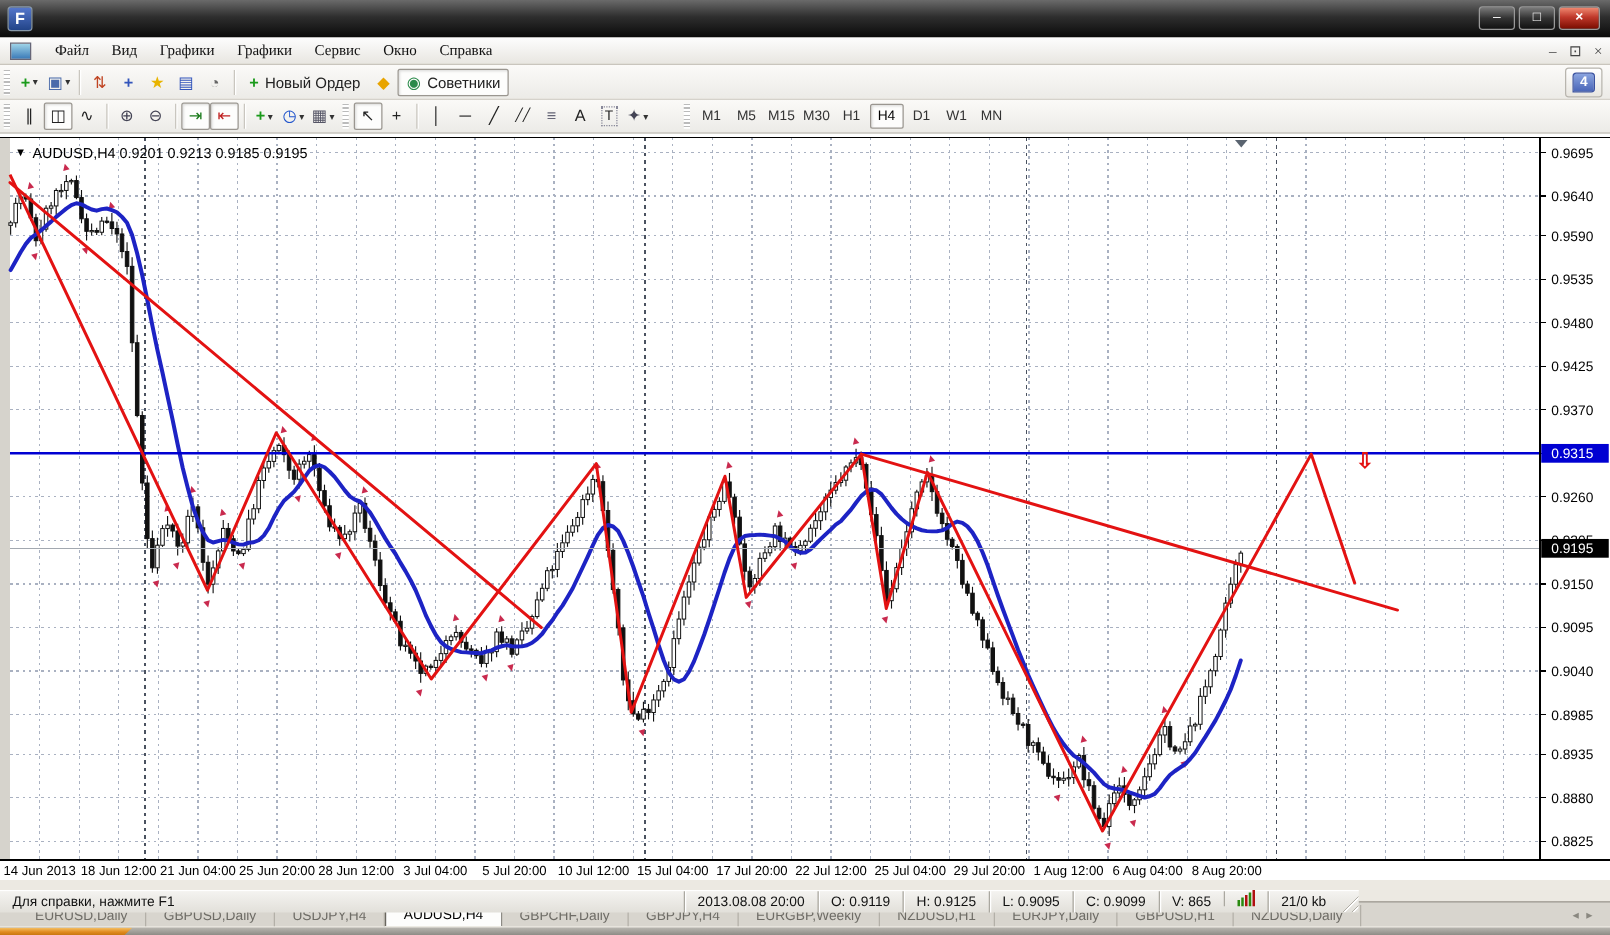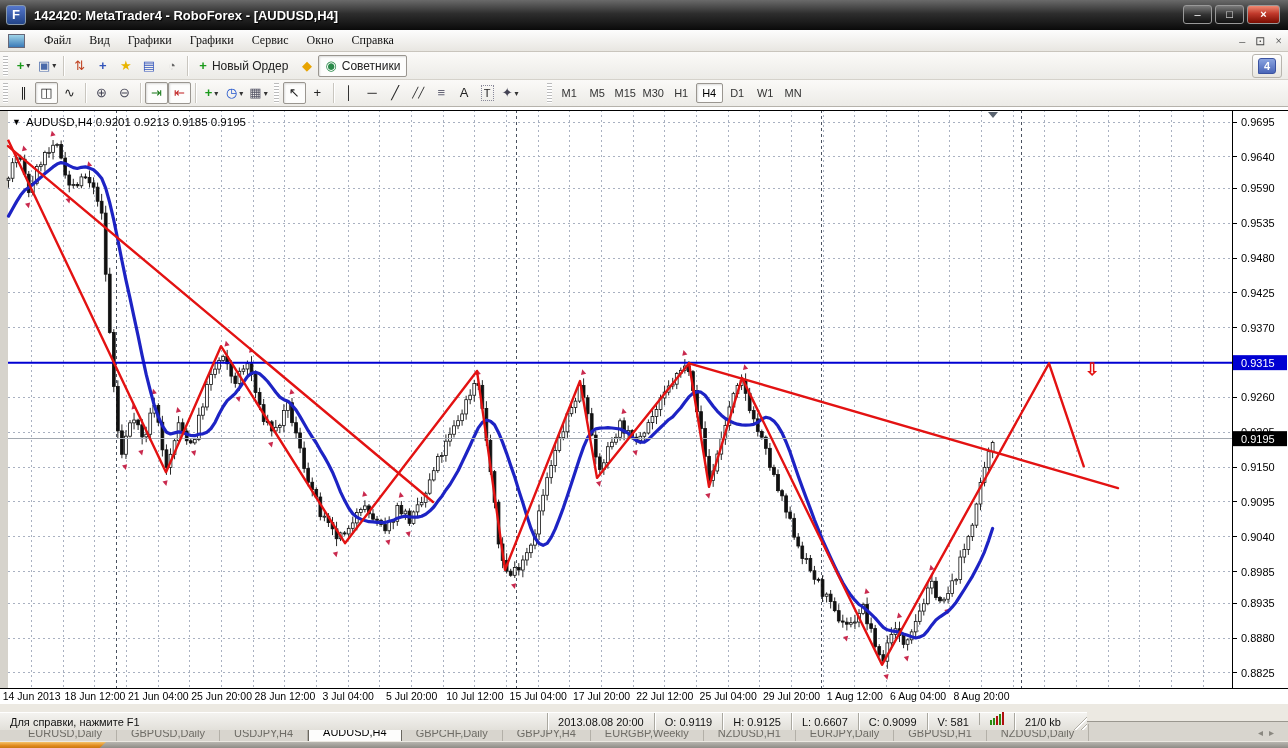--- a/index.html
+++ b/index.html
@@ -72,21 +72,20 @@
   #bottomstrip .orange { position:absolute; left:0; top:0; width:106px; height:6px;
     background:linear-gradient(#f5c36a,#e08a1e 60%,#c9770f); clip-path:polygon(0 0,100% 0,94% 100%,0 100%); }
 </style>
 </head>
 <body>
 
 <div id="win">
 
   <div id="titlebar">
     <div id="appicon">F</div>
-    <div id="titletext">142420: MetaTrader4 - RoboForex - [AUDUSD,H4]</div>
     <div id="winbtns">
       <div class="wbtn">–</div>
       <div class="wbtn">□</div>
       <div class="wbtn close">×</div>
     </div>
   </div>
 
   <div id="menubar">
     <div id="chartwinicon"></div>
     <span style="display:flex">
@@ -910,23 +909,23 @@
     <div id="tabscroll">
       <span>◂</span><span>▸</span>
     </div>
   </div>
 
   <div id="statusbar">
     <div class="sfield">Для справки, нажмите F1</div>
     <div class="sfield">2013.08.08 20:00</div>
     <div class="sfield">O: 0.9119</div>
     <div class="sfield">H: 0.9125</div>
-    <div class="sfield">L: 0.6607</div>
+    <div class="sfield">L: 0.9095</div>
     <div class="sfield">C: 0.9099</div>
-    <div class="sfield">V: 581</div>
+    <div class="sfield">V: 865</div>
     <div id="signal">
       <i style="height:5px;background:#2a8a10"></i>
         <i style="height:7px;background:#2a8a10"></i>
       <i style="height:9px;background:#b01010"></i>
         <i style="height:11px;background:#2a8a10"></i>
       <i style="height:13px;background:#b01010"></i>
     </div>
     <div class="sfield">21/0 kb</div>
     <div id="resizegrip"></div>
   </div>

